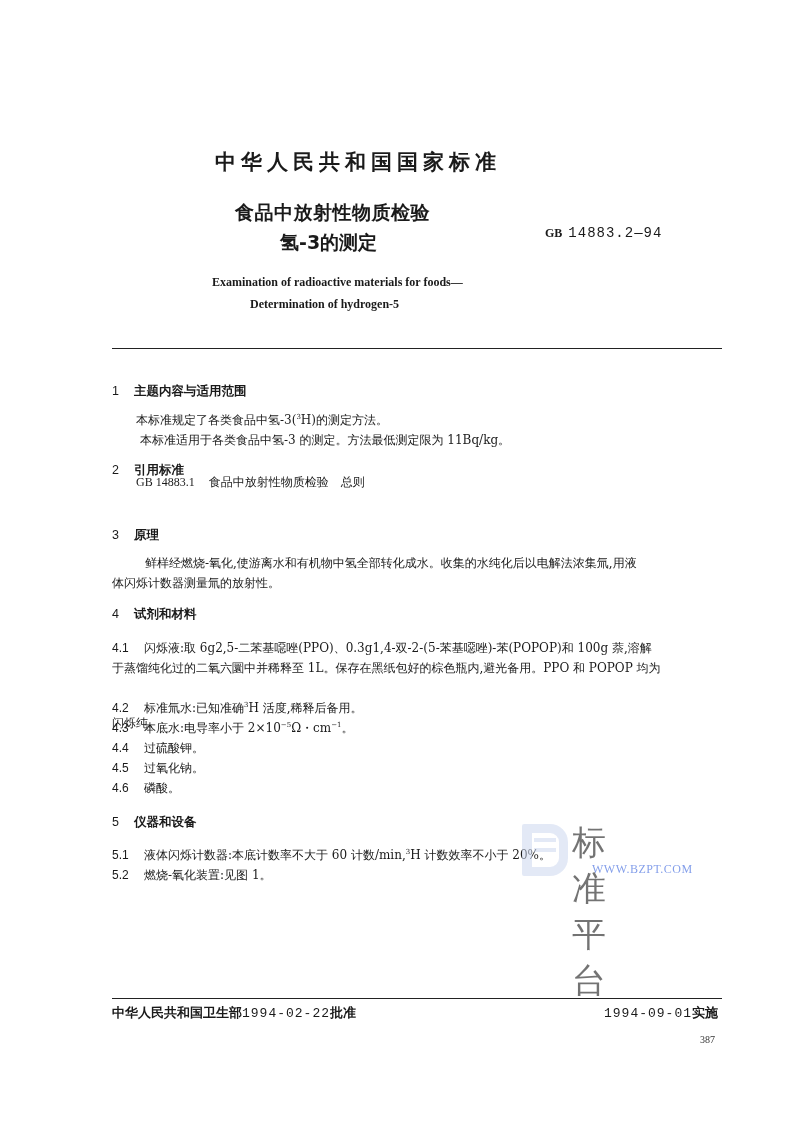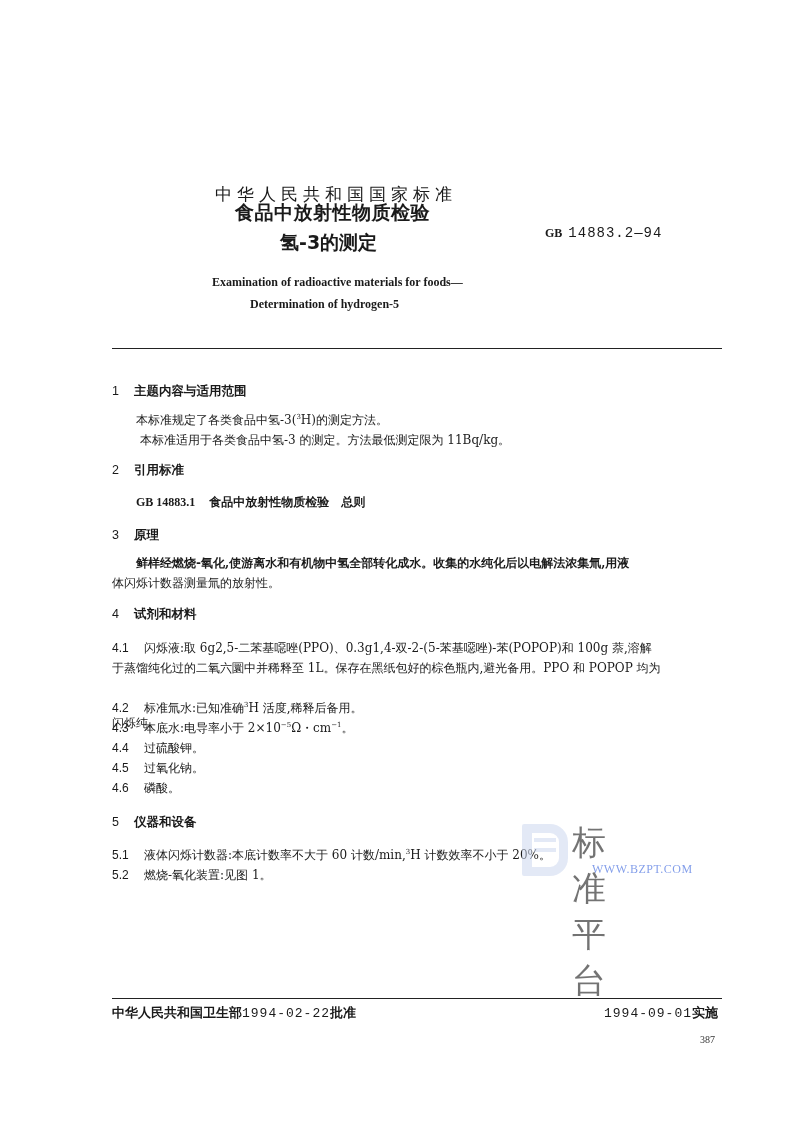--- a/index.html
+++ b/index.html
@@ -5,21 +5,21 @@
     html, body { margin: 0; padding: 0; }
     body {
       width: 800px; height: 1126px; background: #ffffff; position: relative; overflow: hidden;
       color: #1a1a1a;
       font-family: "DejaVu Serif", "Liberation Serif", serif;
     }
     .abs { position: absolute; white-space: nowrap; }
     .sans { font-family: "DejaVu Sans", "Liberation Sans", sans-serif; }
     .serif { font-family: "Liberation Serif", "DejaVu Serif", serif; }
 
-    .national { left: 215px; top: 148px; font-size: 17px; font-weight: normal; letter-spacing: 5px; margin-top: 35px; }
+    .national { left: 215px; top: 148px; font-size: 21px; font-weight: bold; letter-spacing: 5px; }
     .title1 { left: 235px; top: 200px; font-size: 19px; font-weight: bold; letter-spacing: 0.5px; }
     .title2 { left: 280px; top: 230px; font-size: 19px; font-weight: bold; }
     .gbcode { left: 545px; top: 224px; font-size: 14px; }
     .gbcode .gb { font-family: "Liberation Serif", serif; font-weight: bold; font-size: 12px; margin-right: 6px; }
     .gbcode .num { font-family: "Liberation Mono", "DejaVu Sans Mono", monospace; letter-spacing: 1px; }
     .en1 { left: 197px; top: 275px; font-size: 12px; font-weight: bold; margin-left: 15px; }
     .en2 { left: 250px; top: 297px; font-size: 12px; font-weight: bold; }
 
     .rule { position: absolute; height: 0; border-top: 1.5px solid #222; }
     .rule-top { left: 112px; top: 348px; width: 610px; }
@@ -60,28 +60,28 @@
   <span class="n">1</span><span>主题内容与适用范围</span>
 </div>
 <div class="abs p" style="left:136px; top:412px;">
   <span>本标准规定了各类食品中氢-3(</span><sup>3</sup><span>H)的测定方法。</span>
 </div>
 <div class="abs p" style="left:140px; top:432px;">本标准适用于各类食品中氢-3 的测定。方法最低测定限为 11Bq/kg。</div>
 
 <div class="abs h sans" style="left:112px; top:462px;">
   <span class="n">2</span><span>引用标准</span>
 </div>
-<div class="abs p" style="left:136px; top:494px;font-weight:bold;">
+<div class="abs p" style="left:136px; top:474px;">
   <span class="serif">GB 14883.1</span><span style="display:inline-block;width:14px;"></span><span>食品中放射性物质检验　总则</span>
 </div>
 
 <div class="abs h sans" style="left:112px; top:527px;">
   <span class="n">3</span><span>原理</span>
 </div>
-<div class="abs p" style="left:136px; top:555px;font-weight:bold;">鲜样经燃烧-氧化,使游离水和有机物中氢全部转化成水。收集的水纯化后以电解法浓集氚,用液</div>
+<div class="abs p" style="left:145px; top:555px;">鲜样经燃烧-氧化,使游离水和有机物中氢全部转化成水。收集的水纯化后以电解法浓集氚,用液</div>
 <div class="abs p" style="left:112px; top:575px;">体闪烁计数器测量氚的放射性。</div>
 
 <div class="abs h sans" style="left:112px; top:606px;">
   <span class="n">4</span><span>试剂和材料</span>
 </div>
 <div class="abs p" style="left:112px; top:640px;">
   <span class="item-n">4.1</span><span>闪烁液:取 6g2,5-二苯基噁唑(PPO)、0.3g1,4-双-2-(5-苯基噁唑)-苯(POPOP)和 100g 萘,溶解</span>
 </div>
 <div class="abs p" style="left:112px; top:660px;">于蒸馏纯化过的二氧六圜中并稀释至 1L。保存在黑纸包好的棕色瓶内,避光备用。PPO 和 POPOP 均为</div>
 <div class="abs p" style="left:112px; top:715px;">闪烁纯。</div>

